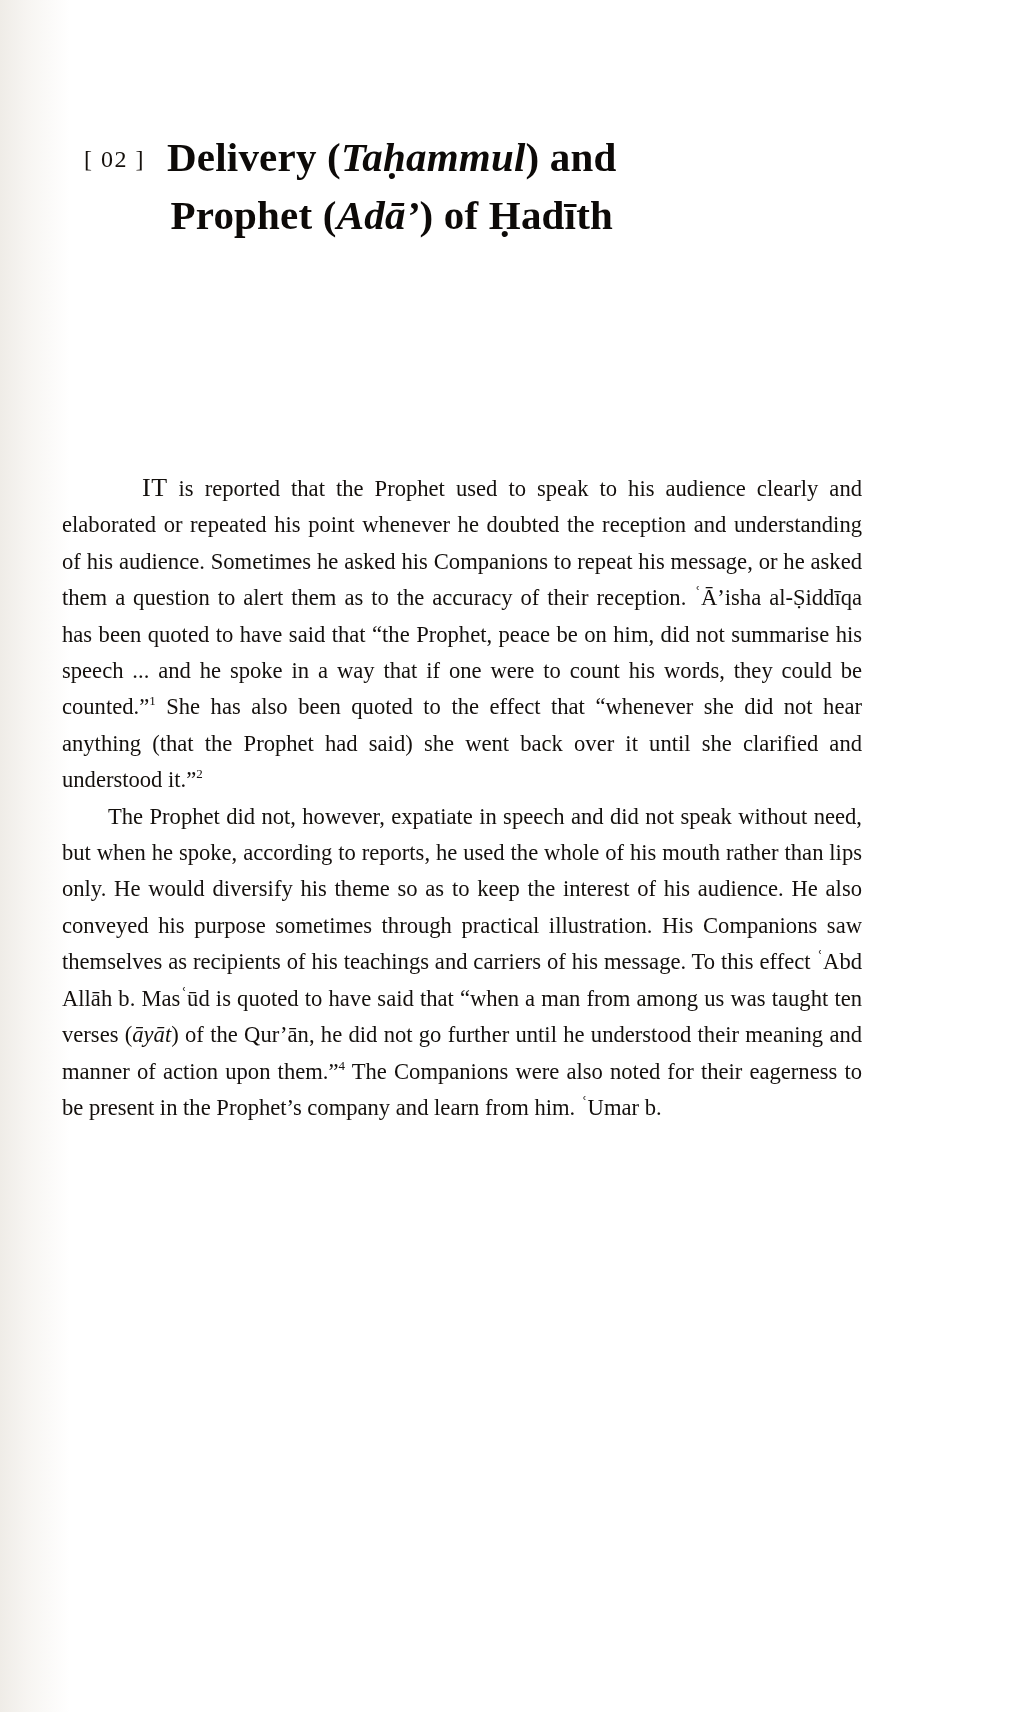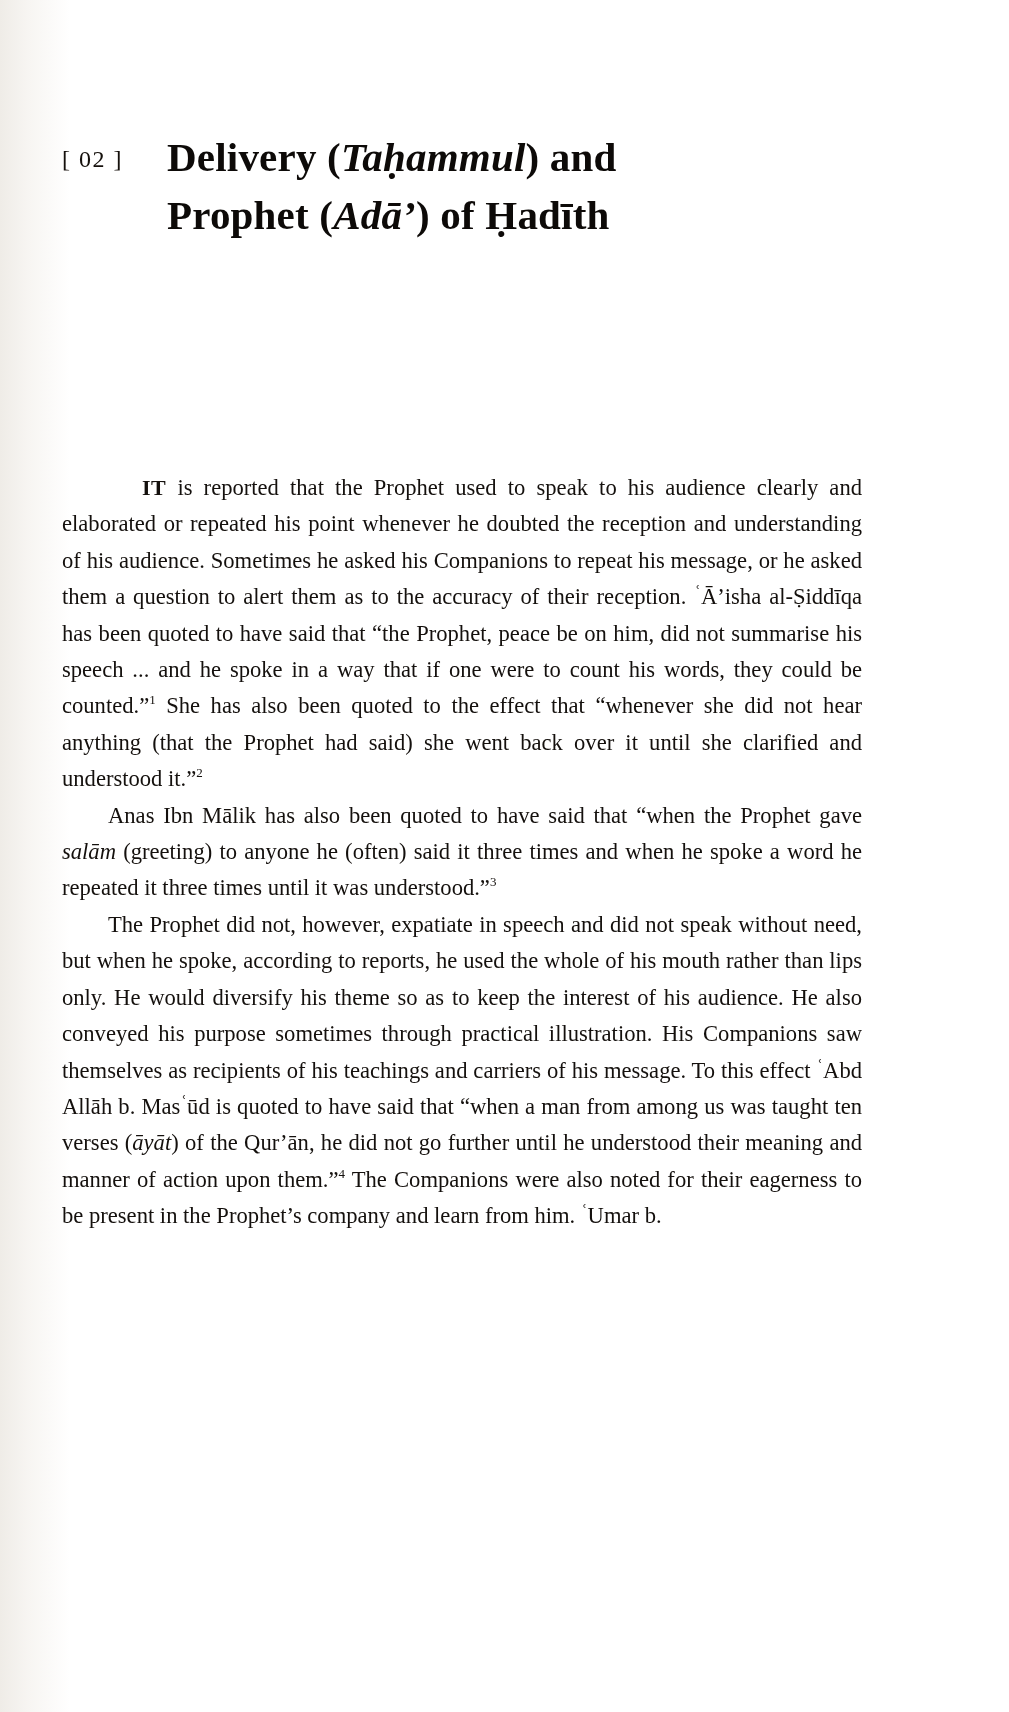--- a/index.html
+++ b/index.html
@@ -29,20 +29,21 @@
   }
   .chapter-head {
     position: absolute;
     left: 0;
     top: 128px;
     width: 800px;
   }
   .chapter-row {
     display: flex;
     align-items: flex-start;
+    text-align: center;
   }
   .chapter-number {
     font-size: 24px;
     letter-spacing: 1.5px;
     color: #15100c;
     padding-top: 18px;
     width: 105px;
     flex: 0 0 105px;
     font-family: "Liberation Serif", serif;
   }
@@ -72,23 +73,22 @@
     color: #14100d;
     hyphens: none;
   }
   p.para + p.para {
     text-indent: 46px;
   }
   p.first-para {
     text-indent: 80px;
   }
   .dropcaps {
-    font-size: 22px;
+    font-size: 26px;
     letter-spacing: 0.5px;
-    font-weight: bold;
   }
   .it {
     font-style: italic;
     margin-top: 44px;
   }
   sup.fn {
     font-size: 13px;
     vertical-align: super;
     line-height: 0;
   }
@@ -113,23 +113,20 @@
         </div>
       </div>
     </div>
 
     <div class="body-text">
 
       <p class="para first-para">
         <span class="dropcaps">IT</span><span> is reported that the Prophet used to speak to his audience clearly and elaborated or repeated his point whenever he doubted the reception and understanding of his audience. Sometimes he asked his Companions to repeat his message, or he asked them a question to alert them as to the accuracy of their reception. <span class="small-caps-ayn">ʿ</span>Ā’isha al-Ṣiddīqa has been quoted to have said that “the Prophet, peace be on him, did not summarise his speech ... and he spoke in a way that if one were to count his words, they could be counted.”<sup class="fn">1</sup> She has also been quoted to the effect that “whenever she did not hear anything (that the Prophet had said) she went back over it until she clarified and understood it.”<sup class="fn">2</sup></span>
       </p>
 
-      <p class="para">
-        <span>Anas Ibn Mālik has also been quoted to have said that “when the Prophet gave <span class="it">salām</span> (greeting) to anyone he (often) said it three times and when he spoke a word he repeated it three times until it was understood.”<sup class="fn">3</sup></span>
-      </p>
 
       <p class="para">
         <span>The Prophet did not, however, expatiate in speech and did not speak without need, but when he spoke, according to reports, he used the whole of his mouth rather than lips only. He would diversify his theme so as to keep the interest of his audience. He also conveyed his purpose sometimes through practical illustration. His Companions saw themselves as recipients of his teachings and carriers of his message. To this effect <span class="small-caps-ayn">ʿ</span>Abd Allāh b. Mas<span class="small-caps-ayn">ʿ</span>ūd is quoted to have said that “when a man from among us was taught ten verses (<span class="it">āyāt</span>) of the Qur’ān, he did not go further until he understood their meaning and manner of action upon them.”<sup class="fn">4</sup> The Companions were also noted for their eagerness to be present in the Prophet’s company and learn from him. <span class="small-caps-ayn">ʿ</span>Umar b.</span>
       </p>
 
     </div>
   </div>
 </div>
 
 </body></html>

